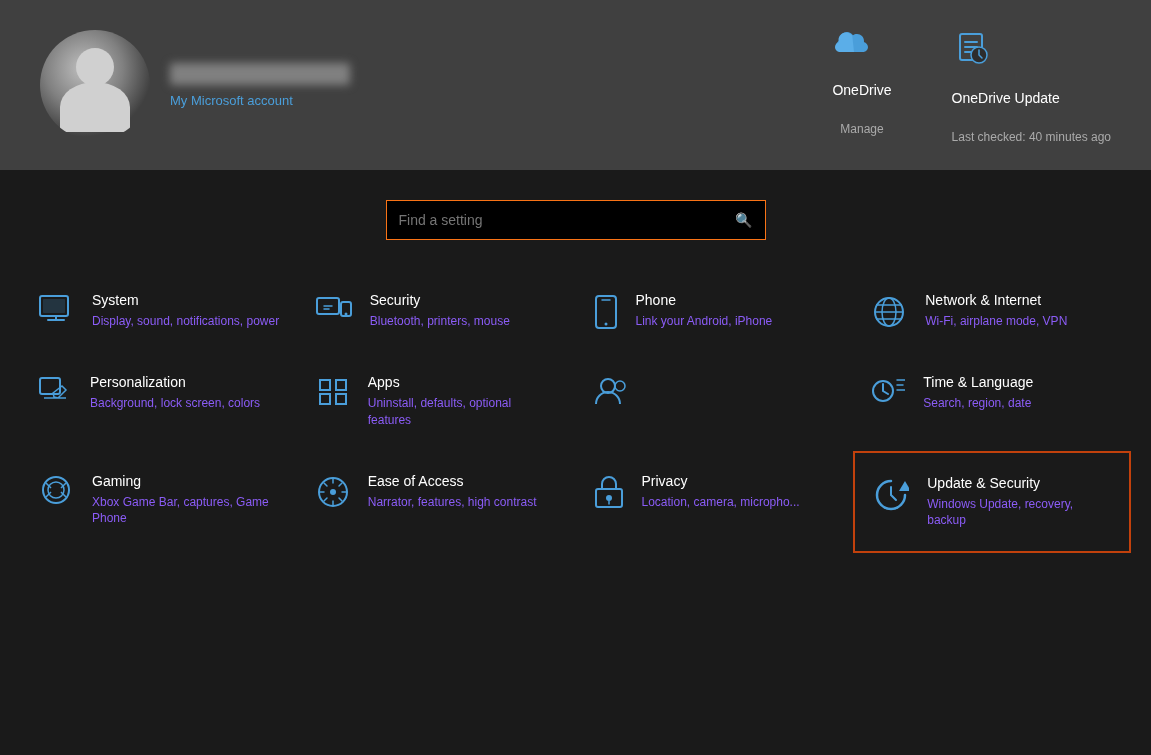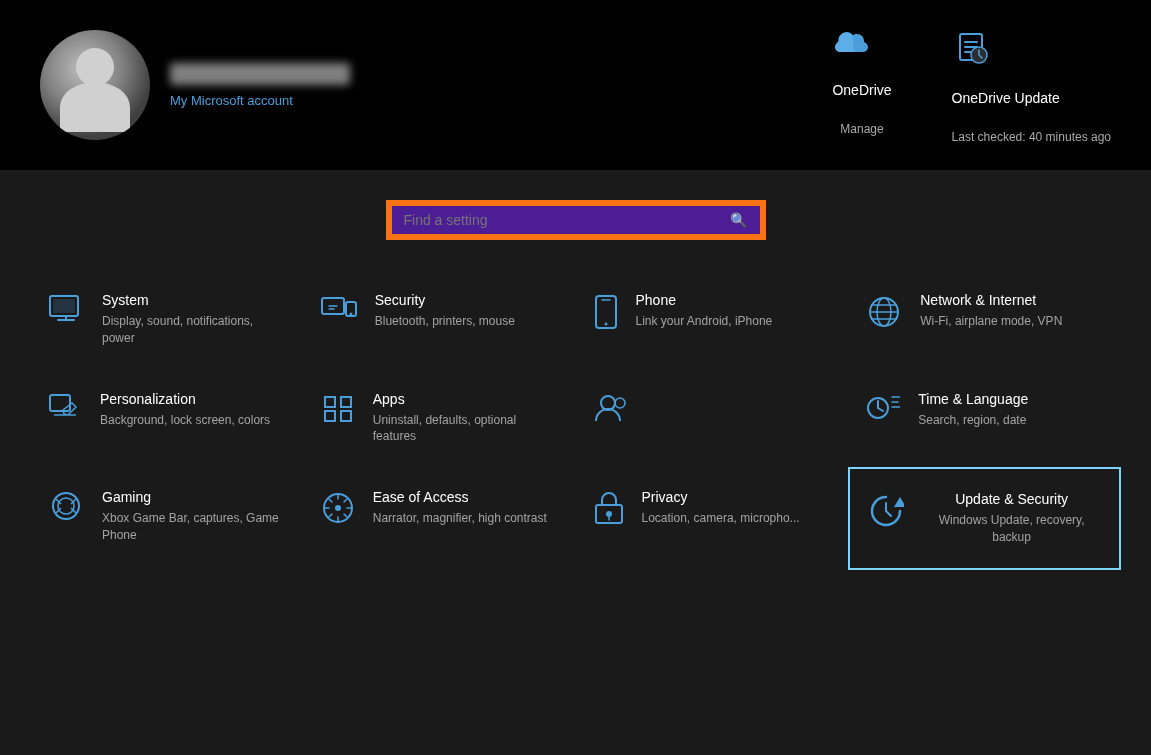--- a/index.html
+++ b/index.html
@@ -9,21 +9,21 @@
       height: 755px;
       background-color: #1a1a1a;
       color: #ffffff;
       font-family: 'Segoe UI', Arial, sans-serif;
       overflow: hidden;
       position: relative;
     }
 
     
     .header {
-      background-color: #000000;
+      background-color: #404040;
       display: flex;
       align-items: center;
       padding: 20px 40px;
       height: 170px;
       position: relative;
     }
 
     .user-section {
       display: flex;
       align-items: center;
@@ -117,22 +117,22 @@
       align-items: center;
       padding: 30px 0 20px 0;
       background-color: #1a1a1a;
     }
 
     .search-box {
       display: flex;
       align-items: center;
       width: 380px;
       height: 40px;
-      border: 6px solid #f97316;
-      background-color: #4c1d95;
+      border: 1px solid #f97316;
+      background-color: #000000;
       padding: 0 12px;
     }
 
     .search-input {
       background: transparent;
       border: none;
       outline: none;
       color: #aaaaaa;
       font-size: 14px;
       flex: 1;
@@ -142,55 +142,54 @@
       color: #aaaaaa;
       font-size: 14px;
       cursor: pointer;
     }
 
     
     .settings-grid {
       display: grid;
       grid-template-columns: repeat(4, 1fr);
       gap: 0;
-      padding: 10px 30px;
+      padding: 10px 20px;
       background-color: #1a1a1a;
     }
 
     .setting-item {
       display: flex;
       align-items: flex-start;
       gap: 18px;
       padding: 22px 18px;
       cursor: pointer;
       transition: background 0.15s;
     }
 
     .setting-item.active {
-      border: 2px solid #7dd3fc;
+      border: 2px solid #c2410c;
       background-color: #1a1a1a;
-      text-align: center;
     }
 
     .setting-icon {
       color: #4a9eda;
       flex-shrink: 0;
       margin-top: 2px;
     }
 
     .setting-text h3 {
       font-size: 14px;
       font-weight: 500;
       color: #ffffff;
       margin-bottom: 5px;
     }
 
     .setting-text p {
       font-size: 12px;
-      color: #a3a3a3;
+      color: #8b5cf6;
       line-height: 1.4;
     }
 
     
     svg {
       display: block;
     }
   </style>
 </head>
 <body>
@@ -353,21 +352,21 @@
     <div class="setting-item">
       <div class="setting-icon">
         <svg width="34" height="34" viewBox="0 0 34 34" fill="none">
       <circle cx="17" cy="17" r="14" stroke="#4a9eda" stroke-width="2" fill="none"></circle>
       <path d="M17 4v4M17 26v4M4 17h4M26 17h4M8 8l3 3M23 23l3 3M8 26l3-3M23 11l3-3" stroke="#4a9eda" stroke-width="1.5" stroke-linecap="round"></path>
       <circle cx="17" cy="17" r="3" fill="#4a9eda"></circle>
     </svg>
       </div>
       <div class="setting-text">
         <h3>Ease of Access</h3>
-        <p>Narrator, magnifier, high contrast</p>
+        <p>Narrator, features, high contrast</p>
       </div>
     </div>
     <div class="setting-item">
       <div class="setting-icon">
         <svg width="30" height="34" viewBox="0 0 30 34" fill="none">
       <rect x="2" y="14" width="26" height="18" rx="2" stroke="#4a9eda" stroke-width="2" fill="none"></rect>
       <path d="M8 14V9a7 7 0 0114 0v5" stroke="#4a9eda" stroke-width="2" fill="none"></path>
       <circle cx="15" cy="23" r="3" fill="#4a9eda"></circle>
       <path d="M15 26v3" stroke="#4a9eda" stroke-width="1.5" stroke-linecap="round"></path>
     </svg>

